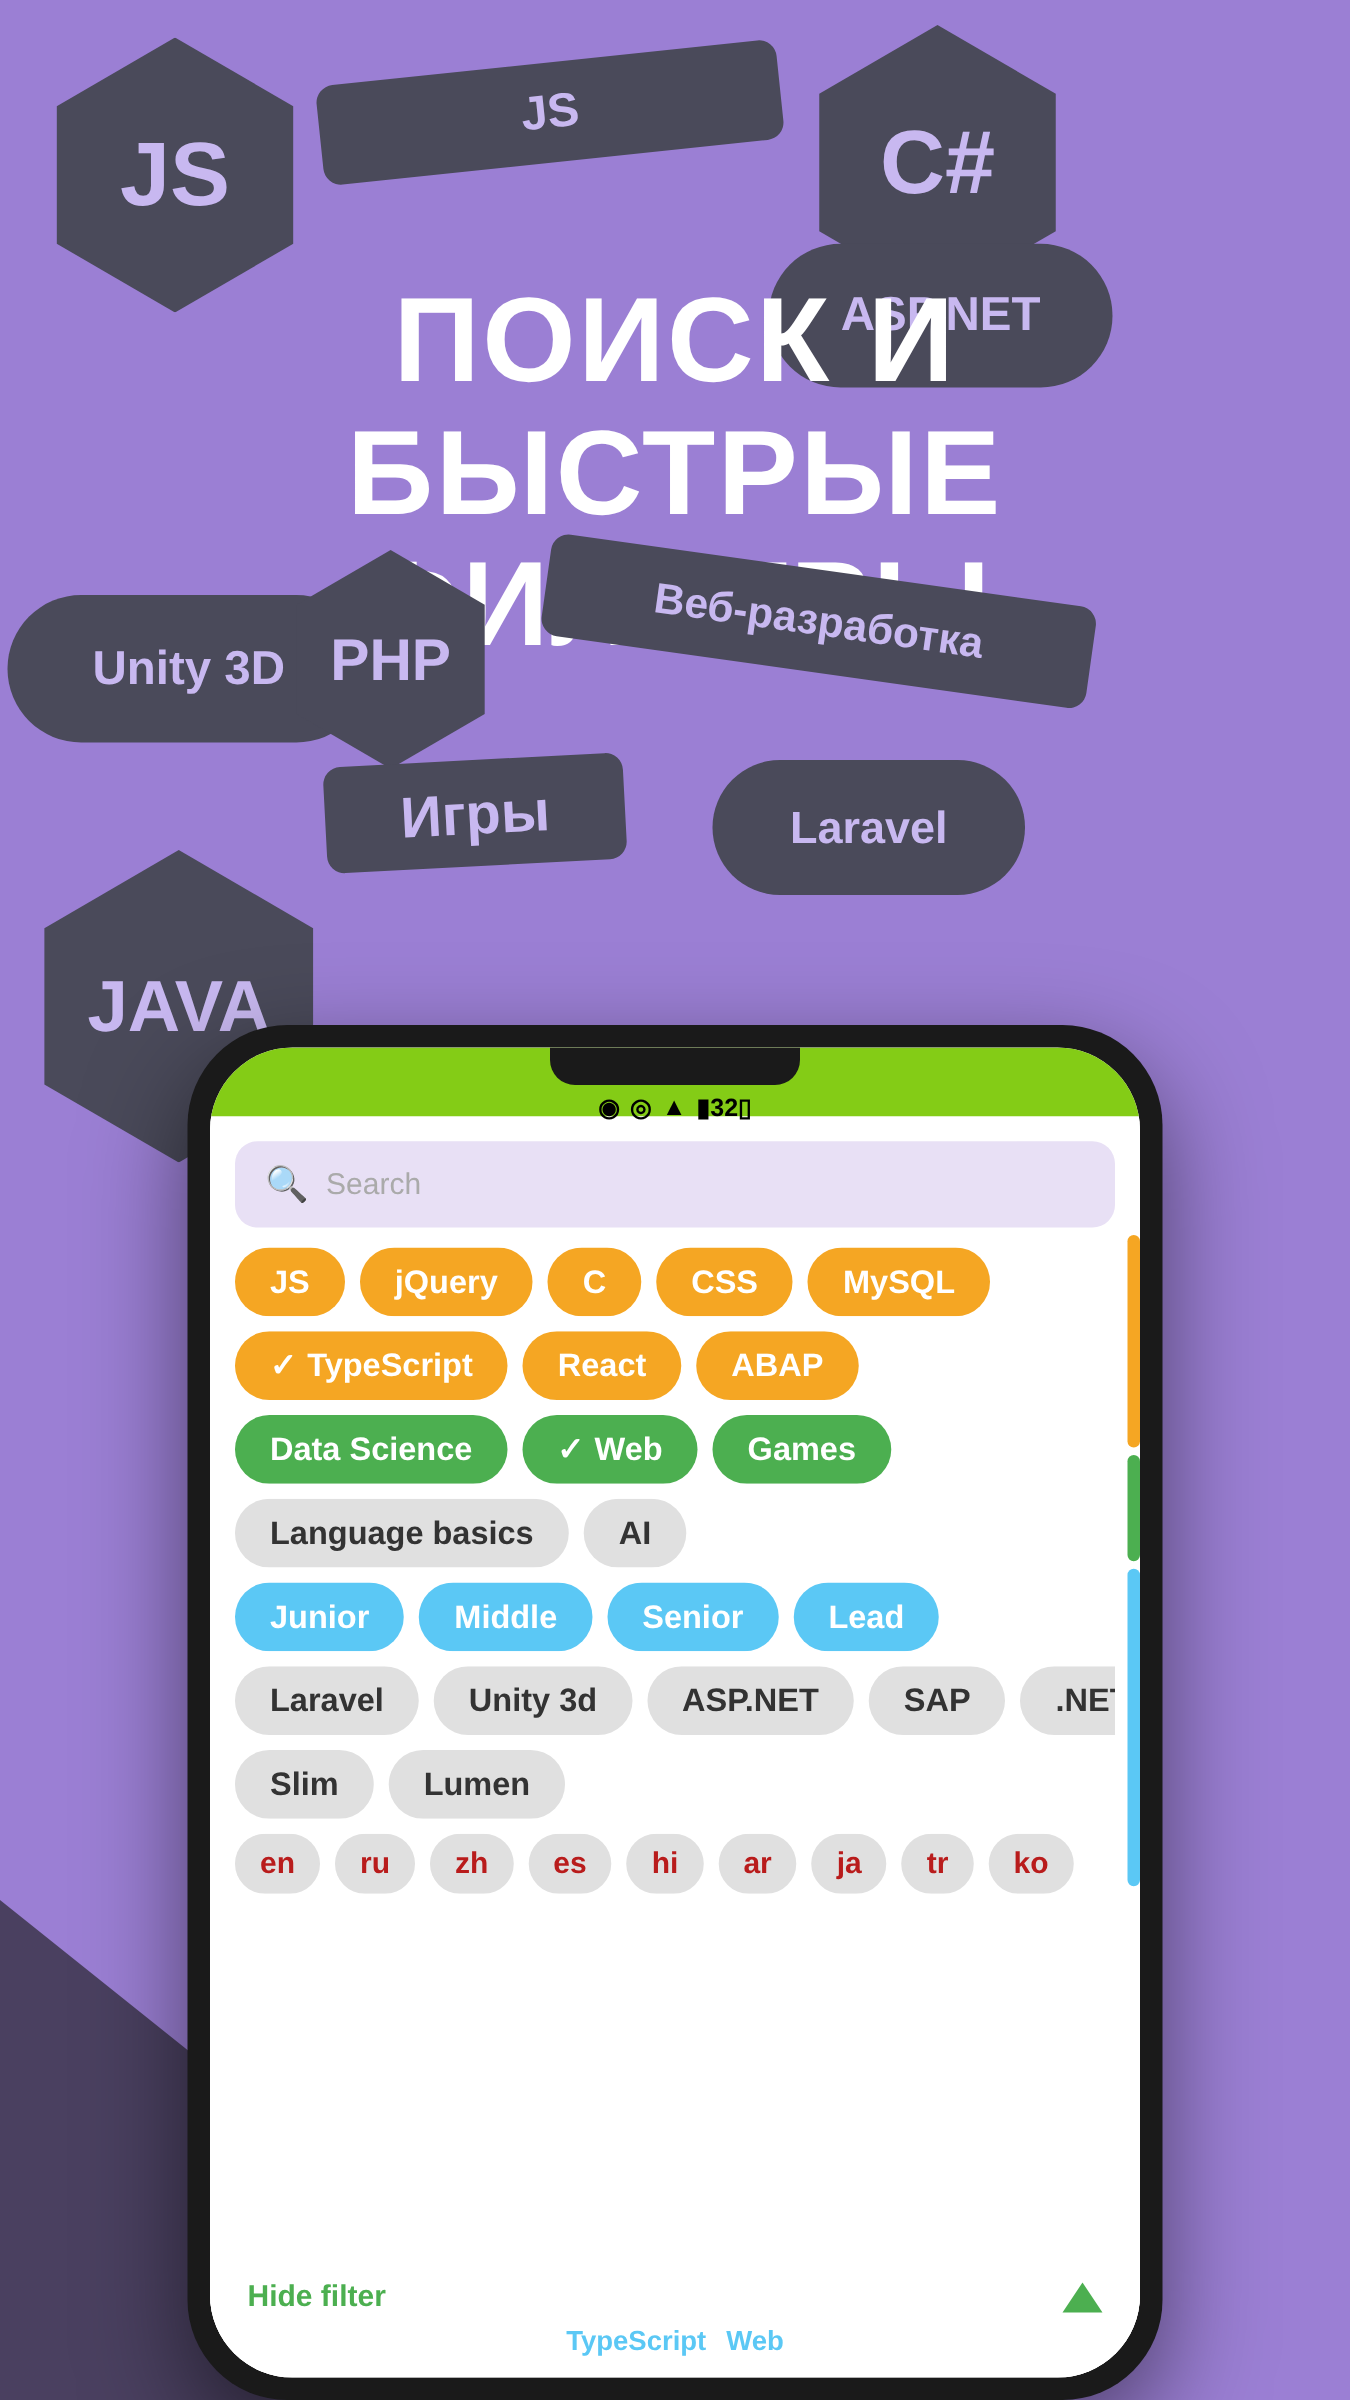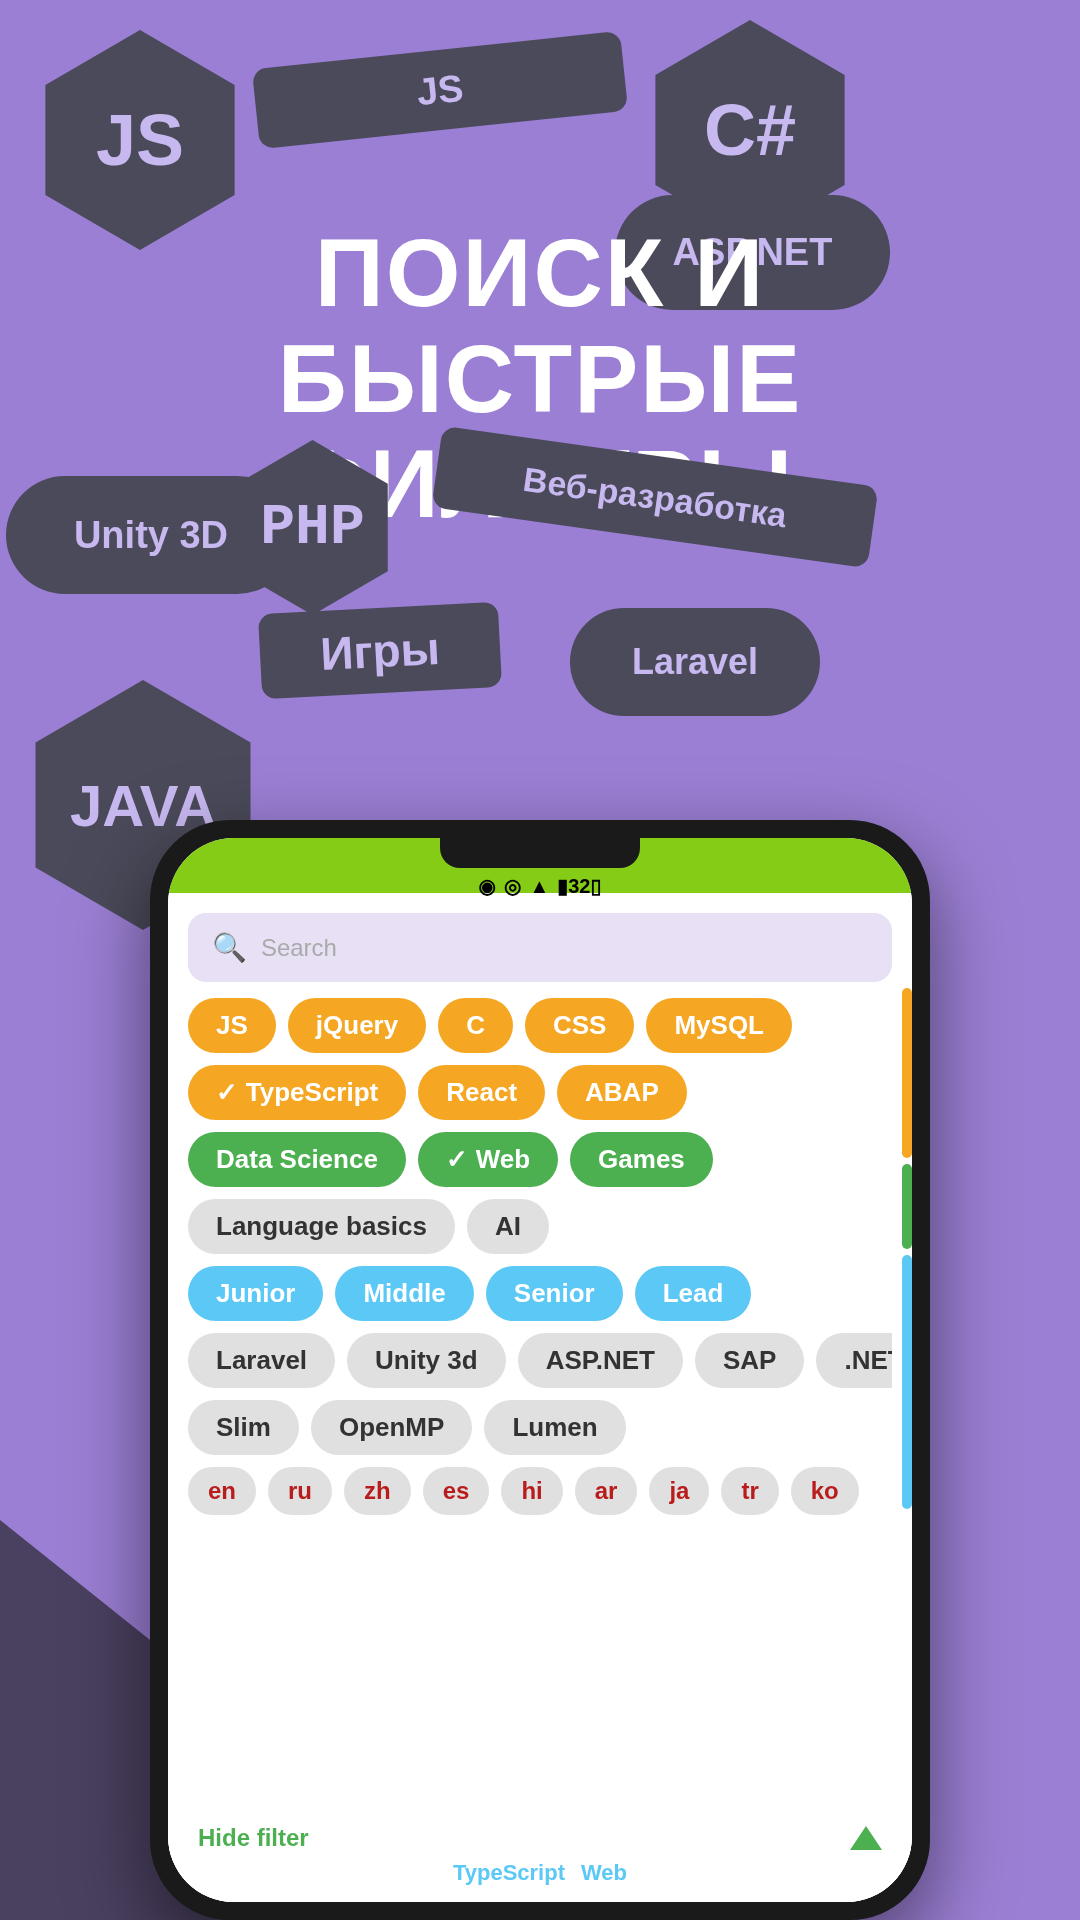--- a/index.html
+++ b/index.html
@@ -310,21 +310,21 @@
 
 <div class="main-heading">
   <div>ПОИСК И</div>
   <div>БЫСТРЫЕ ФИЛЬТРЫ</div>
 </div>
 
 <div class="oval" style="top:476px;left:6px;width:290px;height:118px;border-radius:60px;font-size:38px;">
   Unity 3D
 </div>
 
-<div class="hex" style="top:440px;left:225px;width:175px;height:175px;font-size:58px;color:#c8b8f0;font-family:Liberation Mono, monospace;">
+<div class="hex" style="top:440px;left:225px;width:175px;height:175px;font-size:47px;color:#c8b8f0;">
   PHP
 </div>
 
 <div class="rect-tag" style="top:456px;left:435px;width:440px;height:82px;font-size:34px;transform:rotate(8deg);">
   Веб-разработка
 </div>
 
 <div class="rect-tag" style="top:608px;left:260px;width:240px;height:85px;font-size:46px;transform:rotate(-3deg);">
   Игры
 </div>
@@ -413,21 +413,20 @@
             <div class="chip-row">
               <div class="chip chip-gray">Laravel</div>
               <div class="chip chip-gray">Unity 3d</div>
               <div class="chip chip-gray">ASP.NET</div>
               <div class="chip chip-gray">SAP</div>
               <div class="chip chip-gray">.NET</div>
             </div>
 
             <div class="chip-row">
               <div class="chip chip-gray">Slim</div>
-              <div class="chip chip-gray">OpenMP</div>
               <div class="chip chip-gray">Lumen</div>
             </div>
 
             <div class="chip-row">
               <div class="chip chip-lang chip-lang-active">en</div>
               <div class="chip chip-lang chip-outline">ru</div>
               <div class="chip chip-lang chip-outline">zh</div>
               <div class="chip chip-lang chip-outline">es</div>
               <div class="chip chip-lang chip-outline">hi</div>
               <div class="chip chip-lang chip-outline">ar</div>

